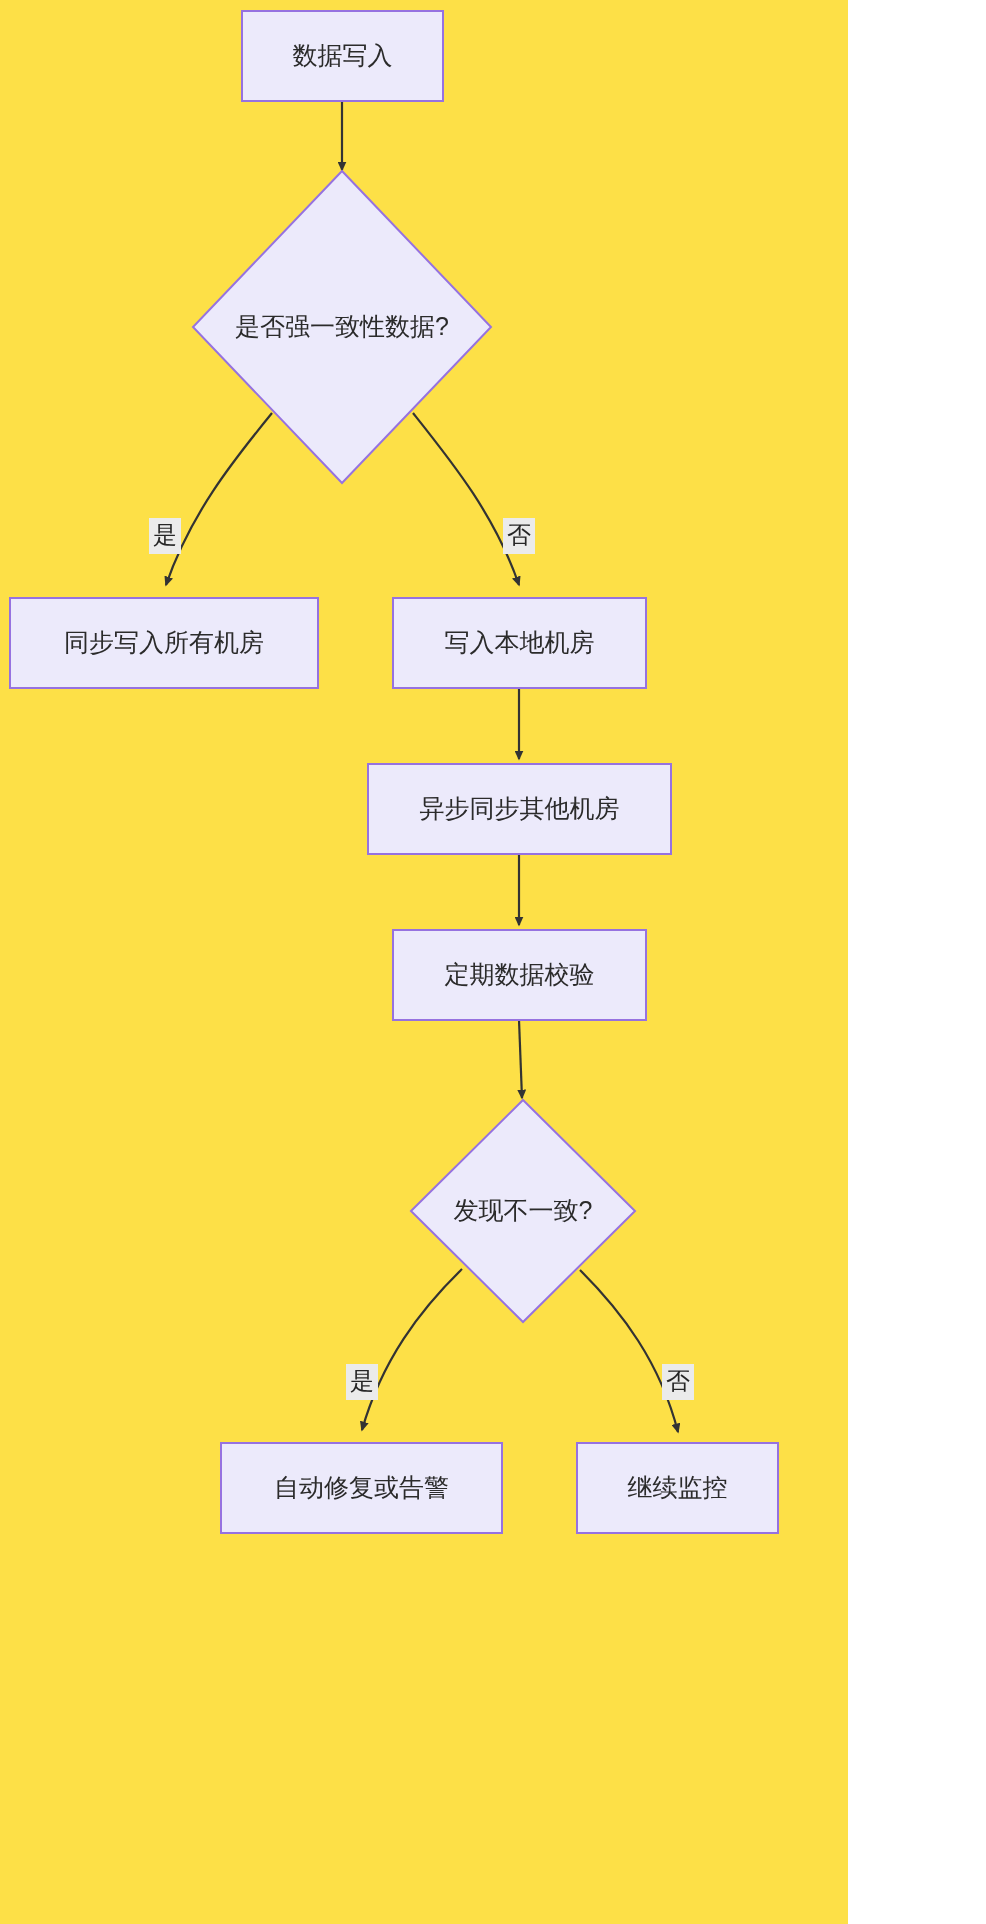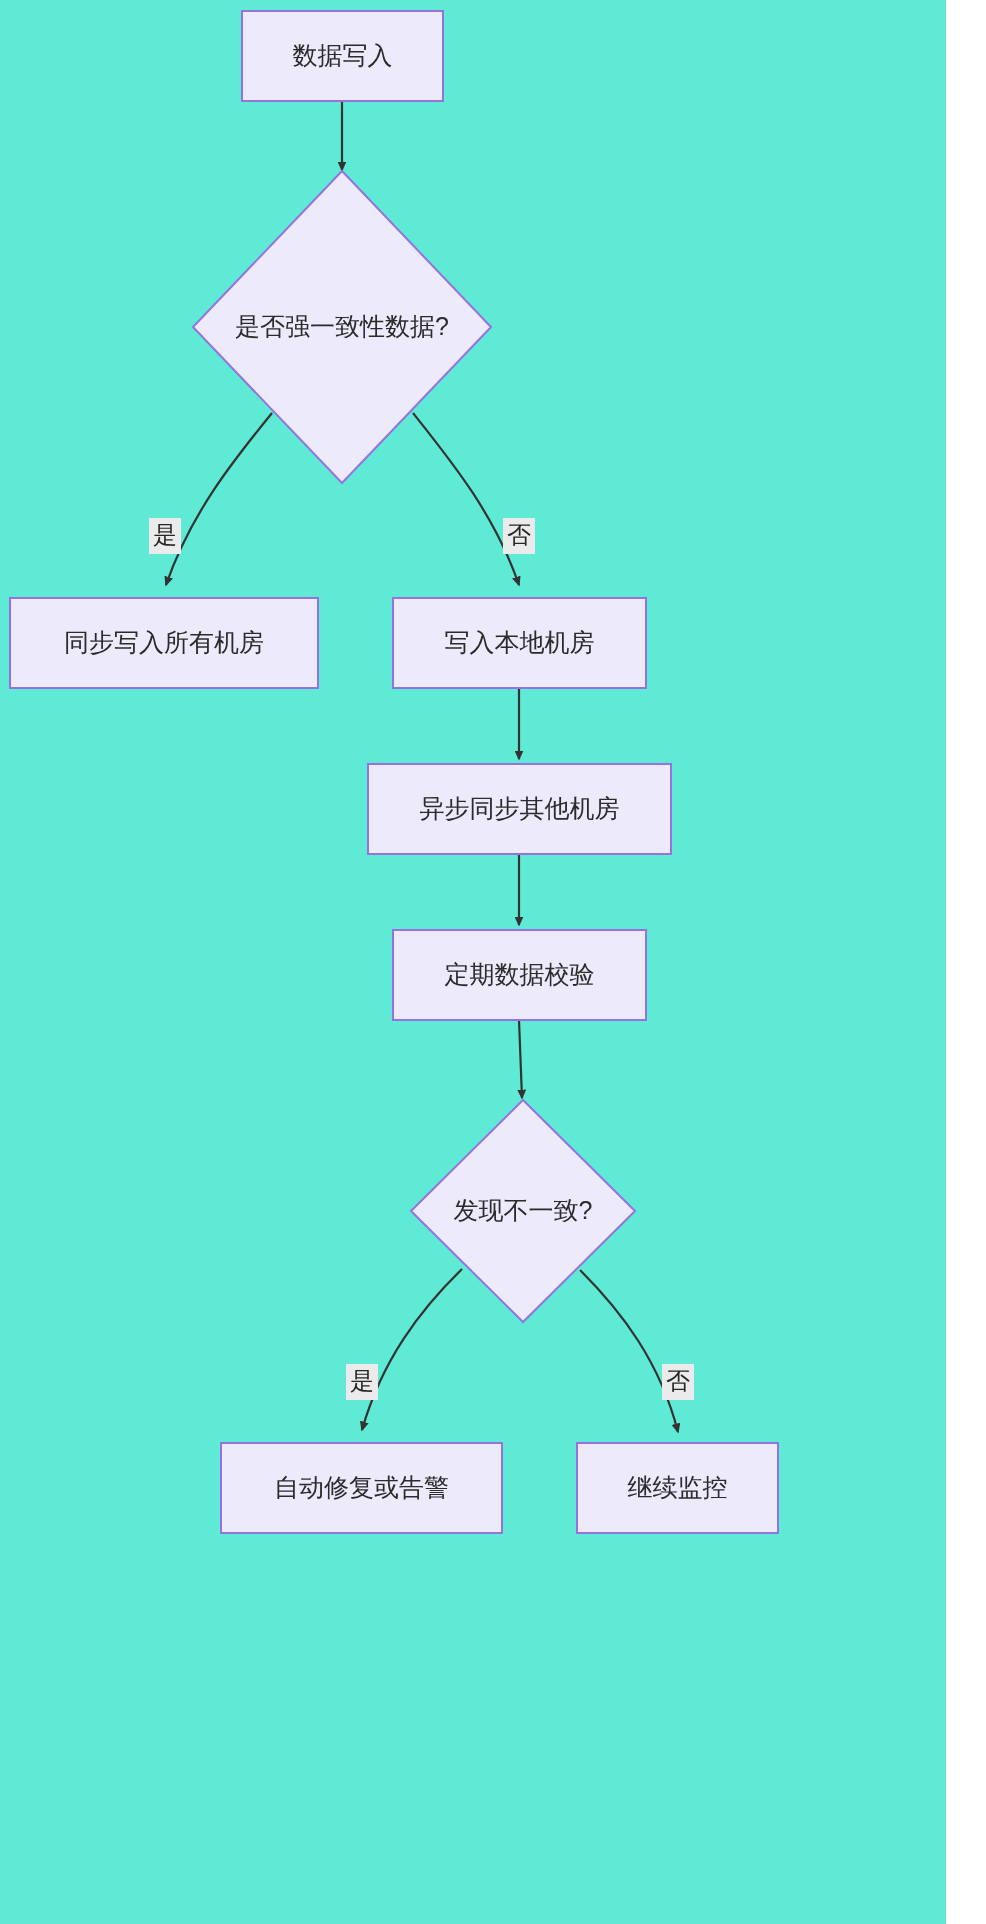--- a/index.html
+++ b/index.html
@@ -5,23 +5,23 @@
   html, body {
     margin: 0;
     padding: 0;
     background: #ffffff;
   }
   body {
     font-family: "Liberation Sans", "DejaVu Sans", sans-serif;
   }
   #diagram-root {
     position: relative;
-    width: 946px;
+    width: 848px;
     height: 1924px;
-    background: #5eead4;
+    background: #fde047;
     overflow: hidden;
   }
   svg#flow-svg {
     position: absolute;
     top: 0;
     left: 0;
     width: 986px;
     height: 1924px;
     display: block;
   }

